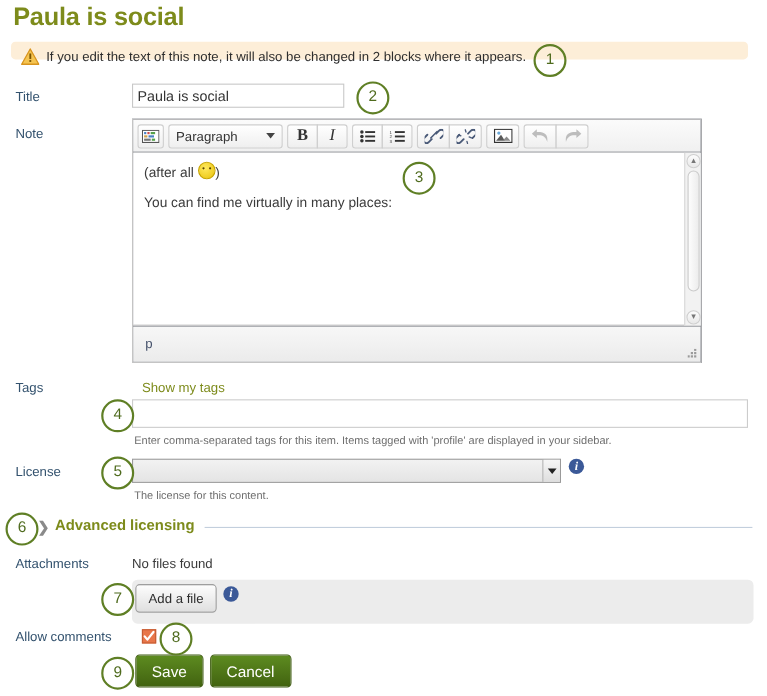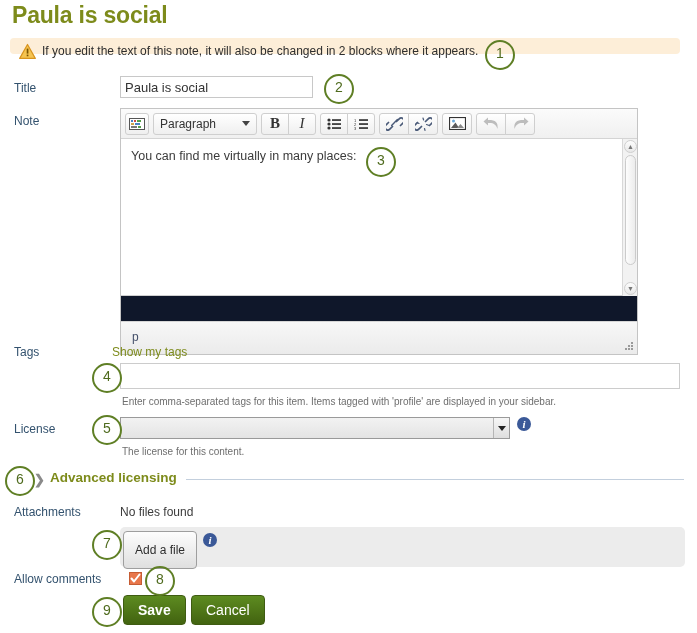--- a/index.html
+++ b/index.html
@@ -78,21 +78,21 @@
     box-sizing: border-box;
     outline: none;
   }
 
   
   .editor {
     position: absolute;
     left: 120px;
     top: 108px;
     width: 518px;
-    height: 247px;
+    height: 222px;
     border: 1px solid #c4c4c4;
     background: #0f172a;
     box-sizing: border-box;
   }
   .toolbar {
     position: absolute;
     left: 0; top: 0;
     width: 100%;
     height: 30px;
     box-sizing: border-box;
@@ -363,21 +363,21 @@
     top: 527px;
     width: 565px;
     height: 40px;
     background: #ececec;
     border-radius: 5px;
   }
   .btn-grey {
     position: absolute;
     left: 123px;
     top: 531px;
-    height: 38px;
+    height: 26px;
     padding: 0 11px;
     box-sizing: border-box;
     border: 1px solid #9e9e9e;
     border-radius: 4px;
     background: linear-gradient(#fdfdfd,#dfdfdf);
     font-family: "Liberation Sans", sans-serif;
     font-size: 12px;
     color: #2e2e2e;
     cursor: pointer;
   }
@@ -401,21 +401,21 @@
     top: 595px;
     height: 30px;
     padding: 0 14px;
     box-sizing: border-box;
     border: 1px solid #3f5c12;
     border-radius: 4px;
     background: linear-gradient(#5d8b20, #426310);
     color: #ffffff;
     font-family: "Liberation Sans", sans-serif;
     font-size: 14px;
-    font-weight: bold;
+    font-weight: normal;
     cursor: pointer;
   }
   .btn-green.save   { left: 123px; }
   .btn-green.cancel { left: 191px; font-weight: normal; }
 
   
   .callout {
     position: absolute;
     width: 26px;
     height: 26px;
@@ -552,20 +552,21 @@
         <svg width="17" height="14" viewBox="0 0 17 14">
           <path d="M12 3 L12 0.5 L16.5 4.5 L12 8.5 L12 6 C7 5.5 4 7 2.5 12 C1.5 5 5 2.8 12 3 Z" fill="#bdbdbd"></path>
         </svg>
       </div>
     </div>
 
   </div>
 
   <div class="edit-area">
     <div class="edit-content">
+      <p><span>(after all </span><span class="smiley"></span><span>)</span></p>
       <p>You can find me virtually in many places:</p>
     </div>
   </div>
 
   <div class="vscroll">
     <div class="arrow up">▲</div>
     <div class="thumb"></div>
     <div class="arrow down">▼</div>
   </div>
 
@@ -580,21 +581,21 @@
           <rect x="3" y="6" width="2" height="2"></rect>
           <rect x="6" y="6" width="2" height="2"></rect>
       </g>
     </svg>
   </div>
 
 </div>
 <div class="callout" style="left:366px; top:147px;">3</div>
 
 <div class="flabel" style="left:14px; top:345px;">Tags</div>
-<a class="link-text" style="left:112px; top:345px;" href="#">Show my tags</a>
+<a class="link-text" style="left:129px; top:345px;" href="#">Show my tags</a>
 <input class="tags-input" type="text" value="" style="">
 <div class="help-text" style="left:122px; top:396px;">Enter comma-separated tags for this item. Items tagged with 'profile' are displayed in your sidebar.</div>
 <div class="callout" style="left:92px; top:363px;">4</div>
 
 <div class="flabel" style="left:14px; top:422px;">License</div>
 <select class="license-select">
   <option></option>
 </select>
 <div class="select-arrow">
     <span class="tri"></span>

